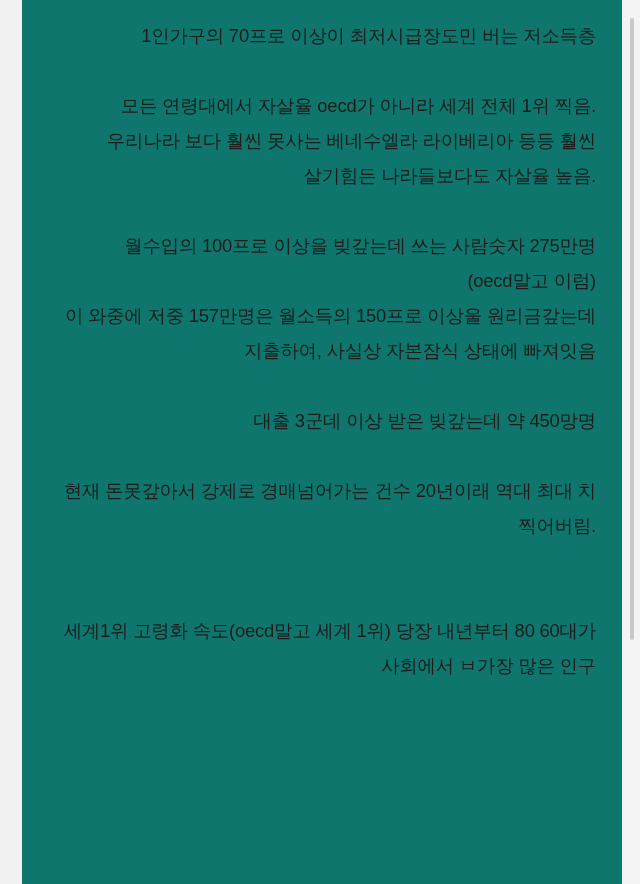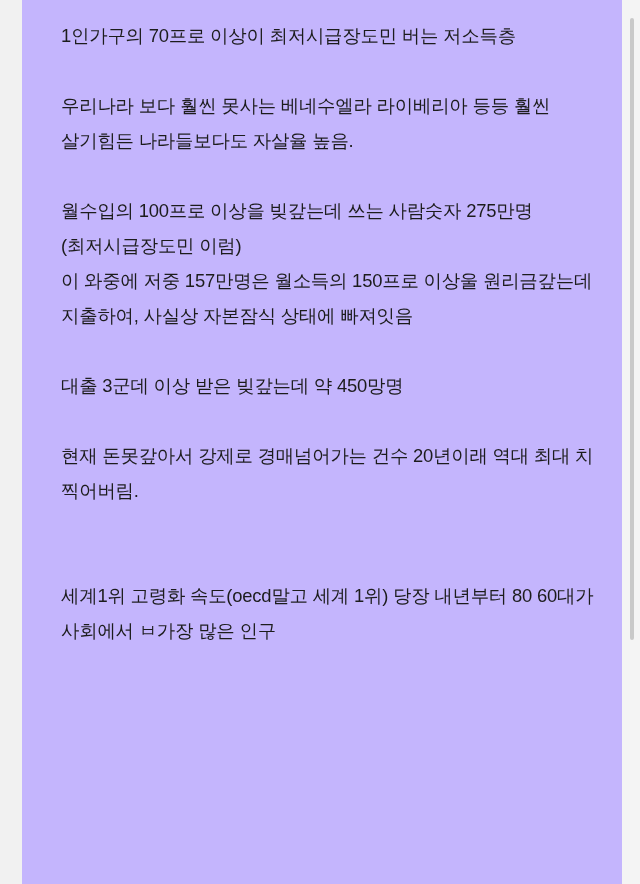--- a/index.html
+++ b/index.html
@@ -37,23 +37,24 @@
     width: 18px;
     height: 884px;
     background: #f4f4f4;
   }
   .content {
     position: absolute;
     left: 22px;
     top: 0;
     width: 600px;
     height: 884px;
-    background: #c4b5fd;
+    background: #0f766e;
     box-sizing: border-box;
     padding: 18px 26px 0 39px;
+    text-align: right;
   }
   .para {
     font-size: 18.4px;
     line-height: 35px;
     letter-spacing: -0.2px;
     color: #1c1c1c;
     margin: 0;
     word-break: keep-all;
     white-space: pre-wrap;
   }
@@ -82,25 +83,26 @@
 <div id="page">
 
   <div class="left-gutter"></div>
   <div class="right-gutter"></div>
 
   <div class="content">
 
     <p class="para">1인가구의 70프로 이상이 최저시급장도민 버는 저소득층</p>
     <div class="spacer-lg"></div>
 
+    <p class="para">모든 연령대에서 자살율 oecd가 아니라 세계 전체 1위 찍음.</p>
     <p class="para">우리나라 보다 훨씬 못사는 베네수엘라 라이베리아 등등 훨씬 살기힘든 나라들보다도 자살율 높음.</p>
     <div class="spacer-lg"></div>
 
     <p class="para">월수입의 100프로 이상을 빚갚는데 쓰는 사람숫자 275만명</p>
-    <p class="para">(최저시급장도민 이럼)</p>
+    <p class="para">(oecd말고 이럼)</p>
     <p class="para">이 와중에 저중 157만명은 월소득의 150프로 이상울 원리금갚는데 지출하여, 사실상 자본잠식 상태에 빠져잇음</p>
     <div class="spacer-lg"></div>
 
     <p class="para">대출 3군데 이상 받은 빚갚는데 약 450망명</p>
     <div class="spacer-lg"></div>
 
     <p class="para">현재 돈못갚아서 강제로 경매넘어가는 건수 20년이래 역대 최대 치 찍어버림.</p>
     <div class="spacer-lg"></div>
 
     <div class="spacer-lg"></div>

